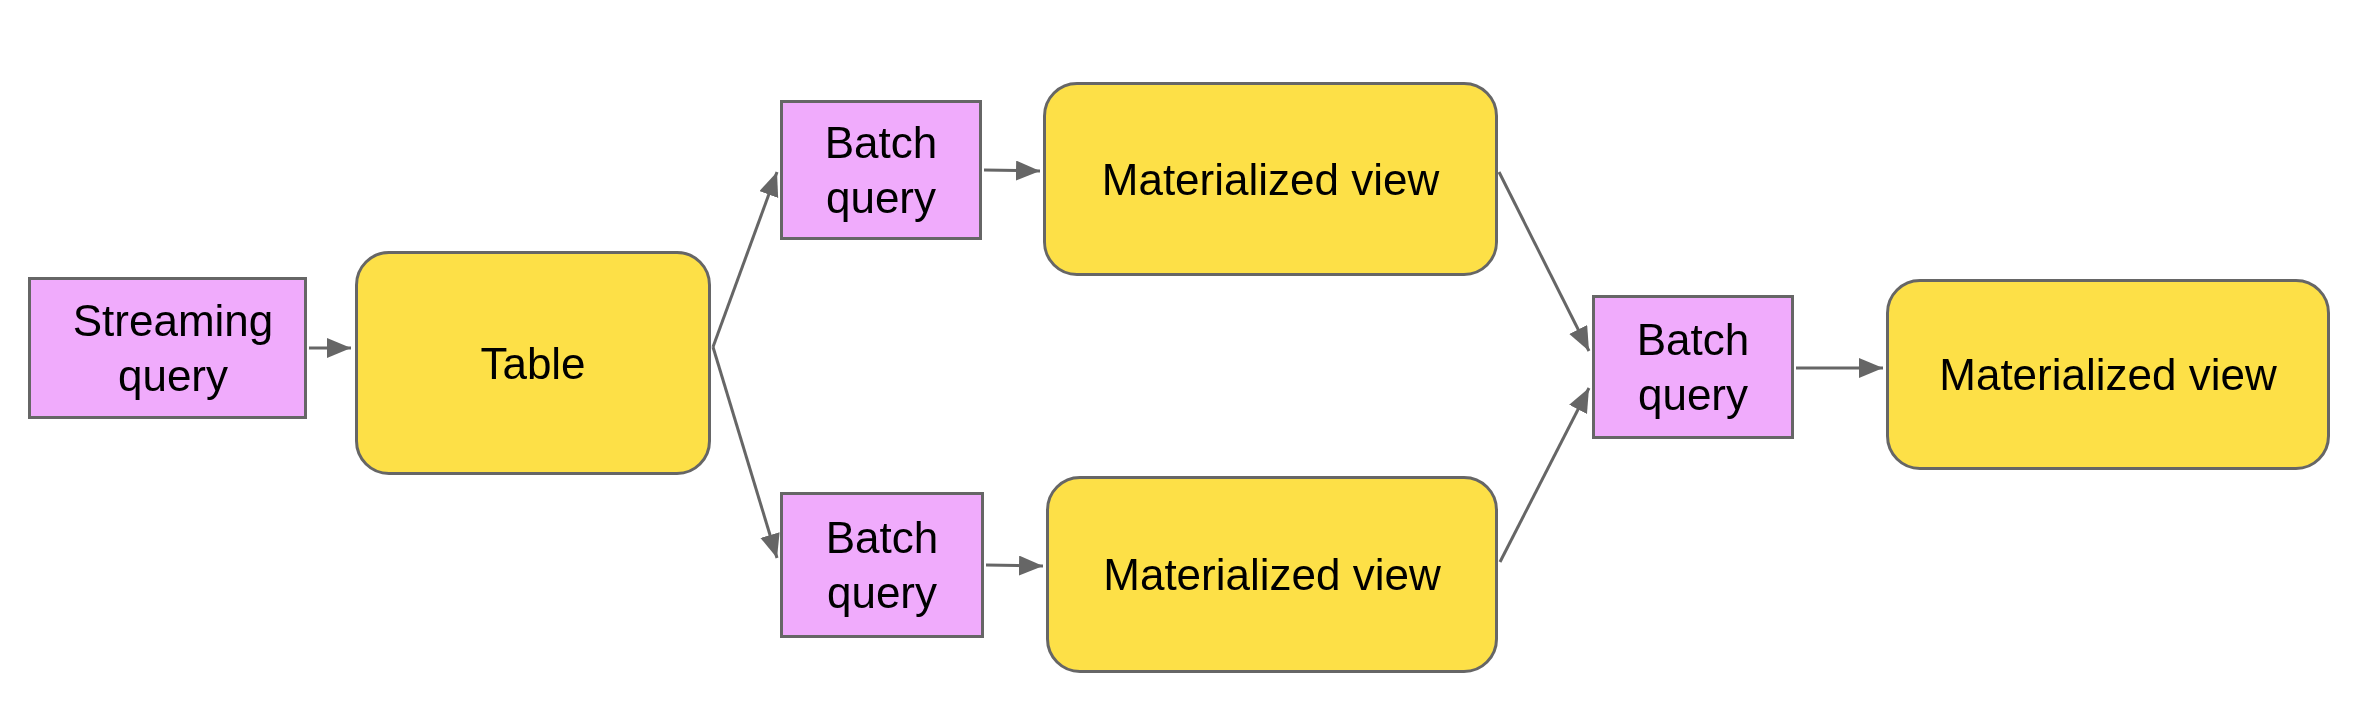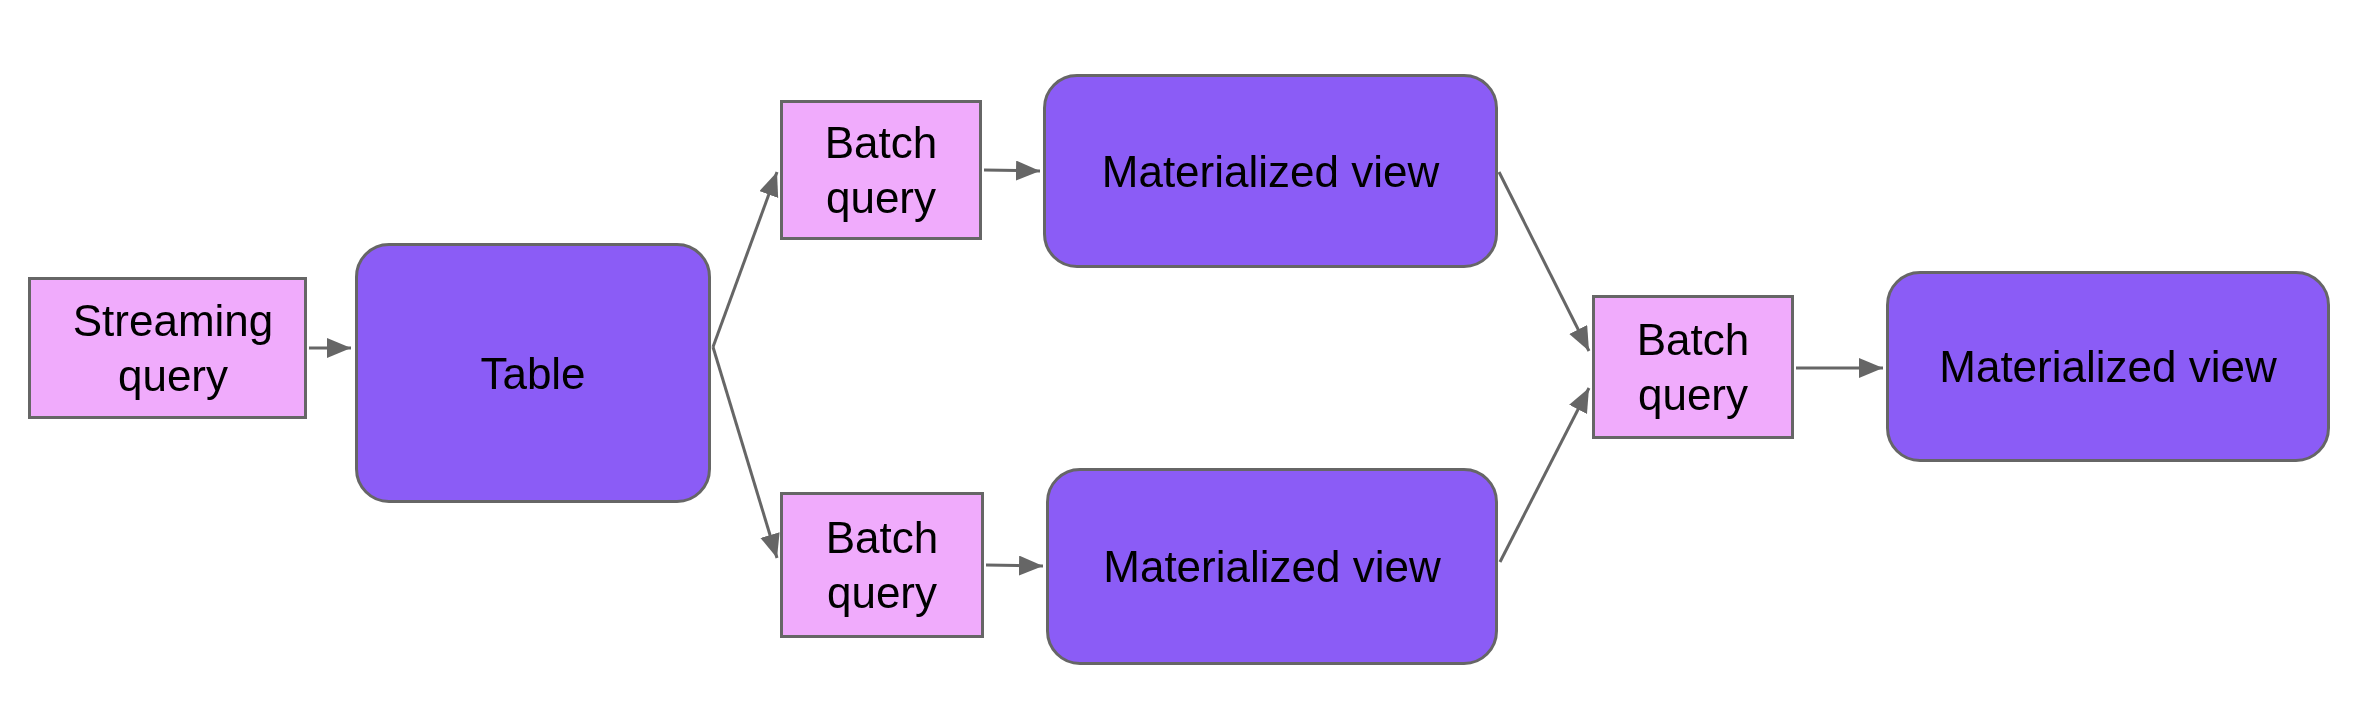--- a/index.html
+++ b/index.html
@@ -33,25 +33,26 @@
     border: 3px solid #666666;
     color: #000000;
     font-size: 44px;
     line-height: 1.25;
     padding: 4px 14px;
   }
   .node.query {
     background: #f0abfc;
   }
   .node.view {
-    background: #8b5cf6;
+    background: #fde047;
     border-radius: 34px;
+    margin-top: 8px;
   }
   #n-streaming     { left: 28px;   top: 277px; width: 279px; height: 142px; padding-left: 25px; }
-  #n-table         { left: 355px;  top: 243px; width: 356px; height: 260px; }
+  #n-table         { left: 355px;  top: 243px; width: 356px; height: 224px; }
   #n-batch-top     { left: 780px;  top: 100px; width: 202px; height: 140px; }
   #n-mv-top        { left: 1043px; top: 74px;  width: 455px; height: 194px; }
   #n-batch-bottom  { left: 780px;  top: 492px; width: 204px; height: 146px; }
   #n-mv-bottom     { left: 1046px; top: 468px; width: 452px; height: 197px; }
   #n-batch-right   { left: 1592px; top: 295px; width: 202px; height: 144px; }
   #n-mv-right      { left: 1886px; top: 271px; width: 444px; height: 191px; }
 </style>
 </head>
 <body>
 

